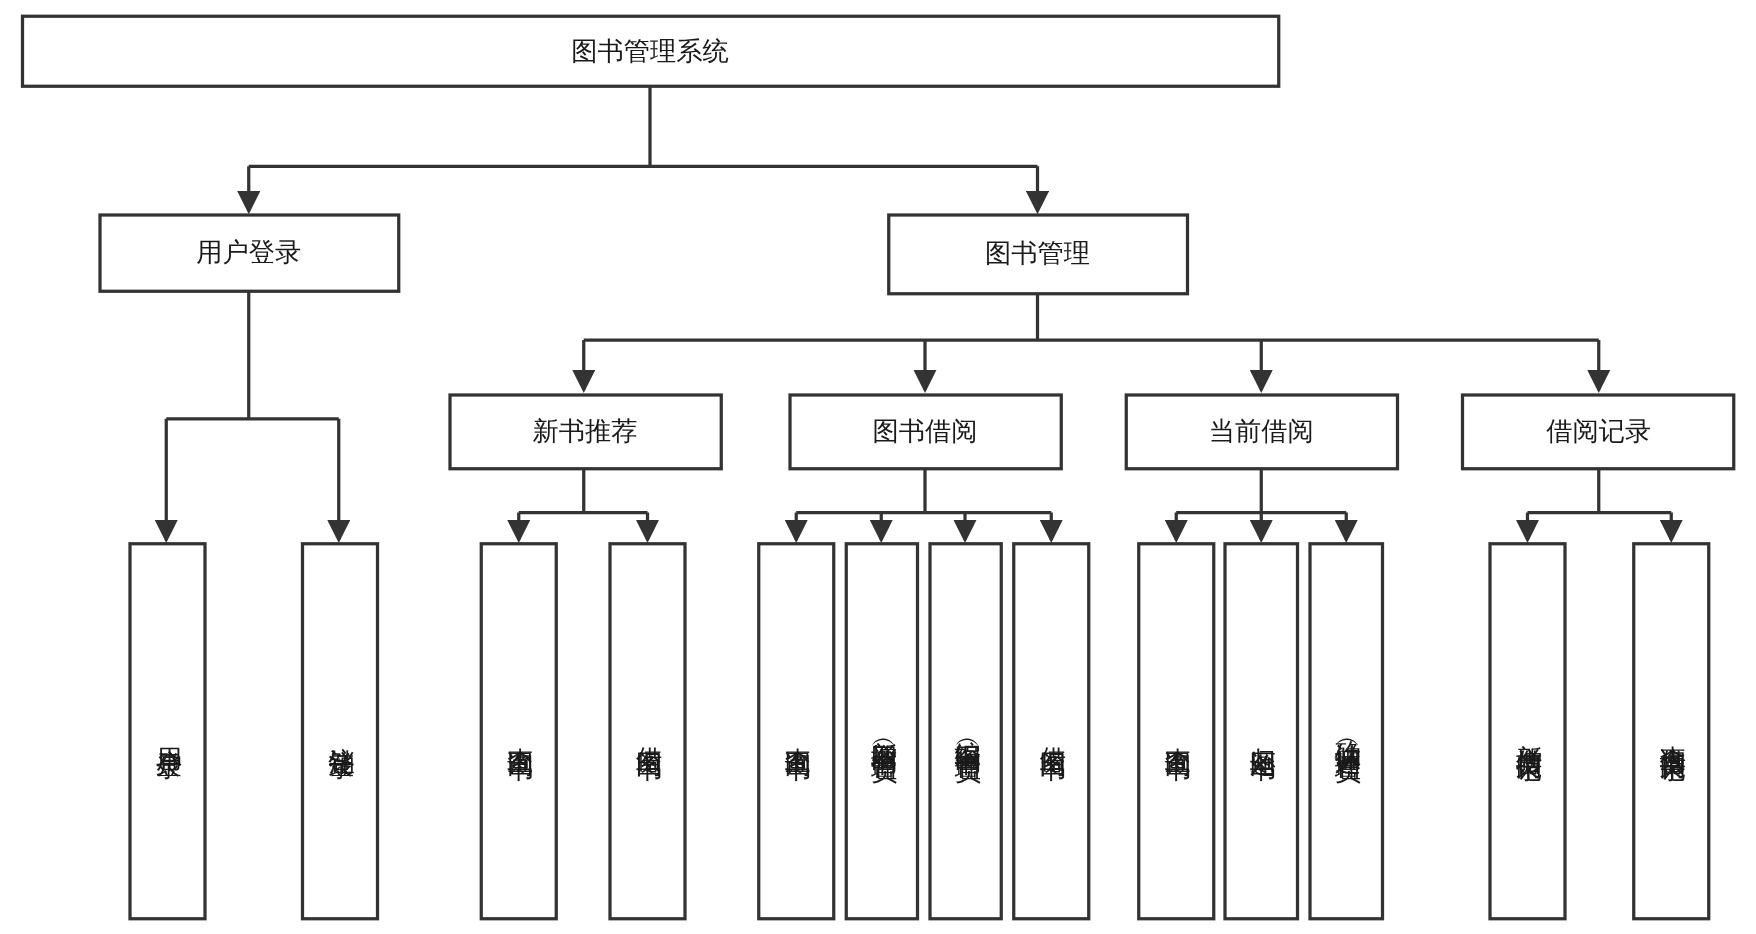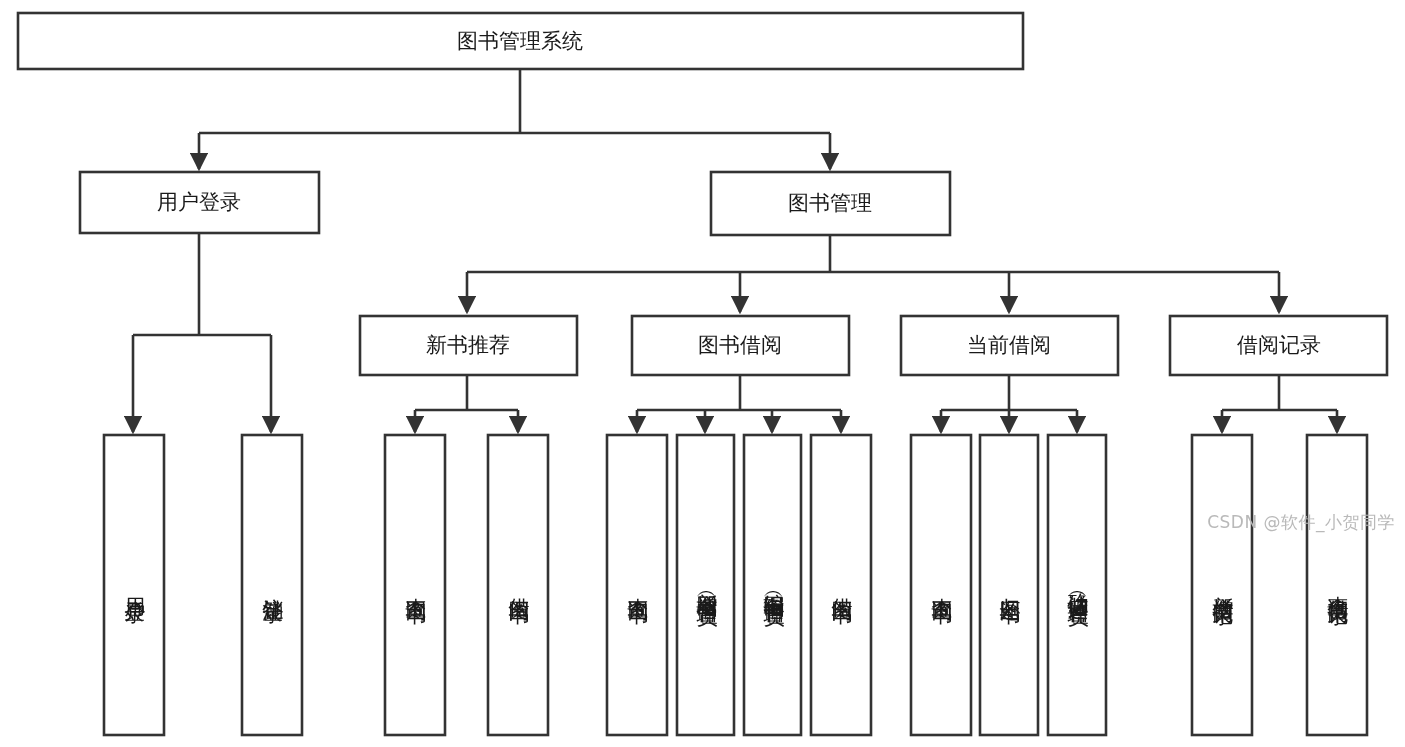--- a/index.html
+++ b/index.html
@@ -196,15 +196,14 @@
       <rect class="node-rect" x="1192" y="435" width="60" height="300"></rect>
       <text class="node-label vertical" x="1222" y="585">新增借阅记录</text>
     </g>
     <g>
       <rect class="node-rect" x="1307" y="435" width="60" height="300"></rect>
       <text class="node-label vertical" x="1337" y="585">查询借阅记录</text>
     </g>
 
   </svg>
 
-  <div class="watermark">CSDN @软件_小贺同学</div>
 
 </div>
 
 </body></html>

